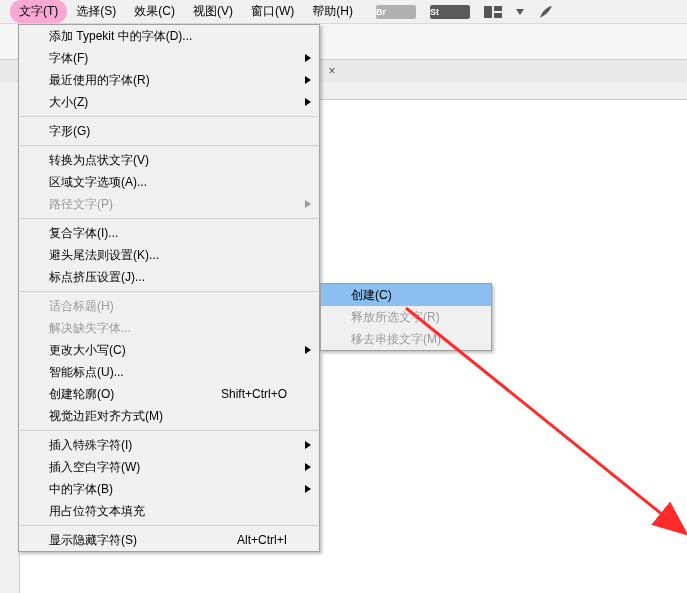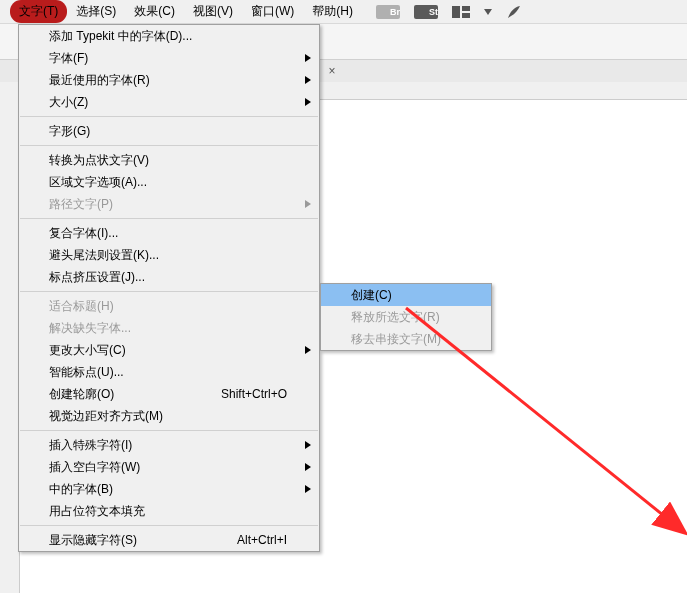--- a/index.html
+++ b/index.html
@@ -1,21 +1,21 @@
 <!DOCTYPE html>
 <html><head>
 <meta charset="utf-8">
 <style>
   * { box-sizing: border-box; margin: 0; padding: 0; }
   html, body { width: 687px; height: 593px; overflow: hidden; font-family: "Microsoft YaHei", "Segoe UI", Tahoma, sans-serif; font-size: 12px; background: #fff; }
   .menubar { height: 24px; background: #f0f0f0; border-bottom: 1px solid #d9d9d9; display: flex; align-items: stretch; padding-left: 10px; }
   .menubar .menu { padding: 0 9px; display: flex; align-items: center; cursor: default; color: #000; }
-  .menubar .menu.open { background: #b91c1c; border-radius: 11px; }
+  .menubar .menu.open { background: #f9a8d4; border-radius: 11px; }
   .menubar .icons { display: flex; align-items: center; gap: 14px; margin-left: 14px; }
-  .br-ico, .st-ico { width: 24px; height: 14px; background: #b0b0b0; color: #fff; font-size: 9px; font-weight: bold; display: flex; align-items: center; justify-content: flex-end; border-radius: 2px; }
+  .br-ico, .st-ico { width: 40px; height: 14px; background: #b0b0b0; color: #fff; font-size: 9px; font-weight: bold; display: flex; align-items: center; justify-content: flex-start; border-radius: 2px; }
   .st-ico { background: #5a5a5a; }
   .workspaces-ico svg, .feather-ico svg { display: block; }
   .toolstrip { position: absolute; left: 0; top: 24px; width: 687px; height: 36px; background: #f5f5f5; border-bottom: 1px solid #d0d0d0; }
   .docbar { position: absolute; left: 0; top: 60px; width: 687px; height: 22px; background: #e9e9e9; }
   .docbar .close { position: absolute; left: 324px; top: 3px; width: 16px; height: 16px; display: flex; align-items: center; justify-content: center; color: #555; font-size: 12px; }
   .ruler-top { position: absolute; left: 20px; top: 82px; width: 667px; height: 18px; background: #f0f0f0; border-bottom: 1px solid #ccc; }
   .ruler-left { position: absolute; left: 0; top: 82px; width: 20px; height: 511px; background: #f0f0f0; border-right: 1px solid #ccc; }
   .canvas { position: absolute; left: 20px; top: 100px; width: 667px; height: 493px; background: #fff; }
   .dropdown { position: absolute; background: #f0f0f0; border: 1px solid #a0a0a0; box-shadow: 2px 2px 3px rgba(0,0,0,0.25); }
   .dd-main { left: 18px; top: 24px; width: 302px; }

